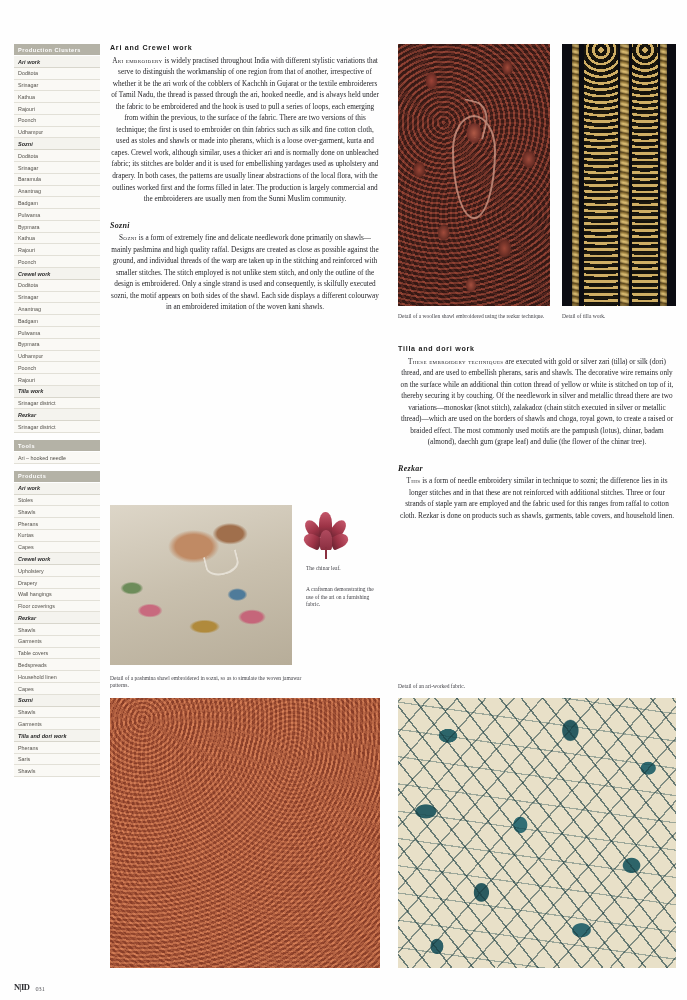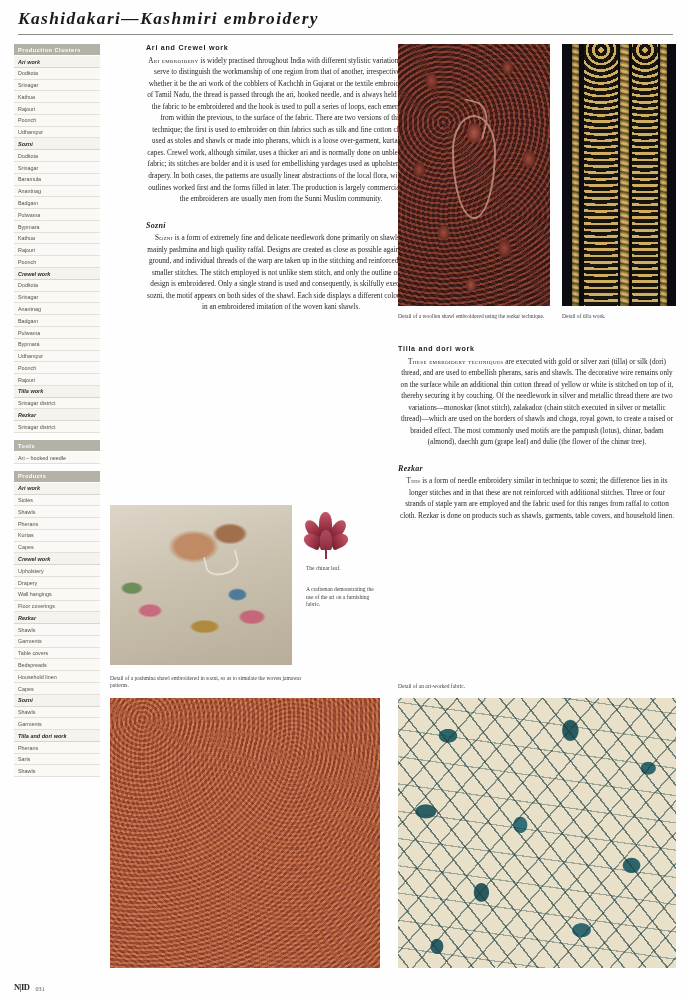--- a/index.html
+++ b/index.html
@@ -65,21 +65,20 @@
     border-bottom: 0.6px solid #e2e0d7;
     background: #faf9f5;
   }
   .sb-spacer { height: 7px; }
 
   
   .col-left {
     position: absolute;
     left: 110px; top: 44px;
     width: 270px;
-    margin-left: 36px;
   }
   .col-right {
     position: absolute;
     left: 398px; top: 44px;
     width: 278px;
   }
 
   .sec-head {
     font-family: "Liberation Sans", sans-serif;
     font-size: 7.1px;
@@ -317,23 +316,20 @@
     font-family: "Liberation Serif", serif;
     font-size: 6.2px;
     color: #55555a;
   }
 </style>
 </head>
 <body>
 
 <div class="page">
 
-  <div class="title-wrap">
-    <div class="page-title">Kashidakari—Kashmiri embroidery</div>
-  </div>
 
   <div class="sidebar" id="sidebar">
       <div class="sb-section-head">Production Clusters</div>
       <div class="sb-group">Ari work</div>
       <div class="sb-item">Doditota</div>
       <div class="sb-item">Srinagar</div>
       <div class="sb-item">Kathua</div>
       <div class="sb-item">Rajouri</div>
       <div class="sb-item">Poonch</div>
       <div class="sb-item">Udhampur</div>

